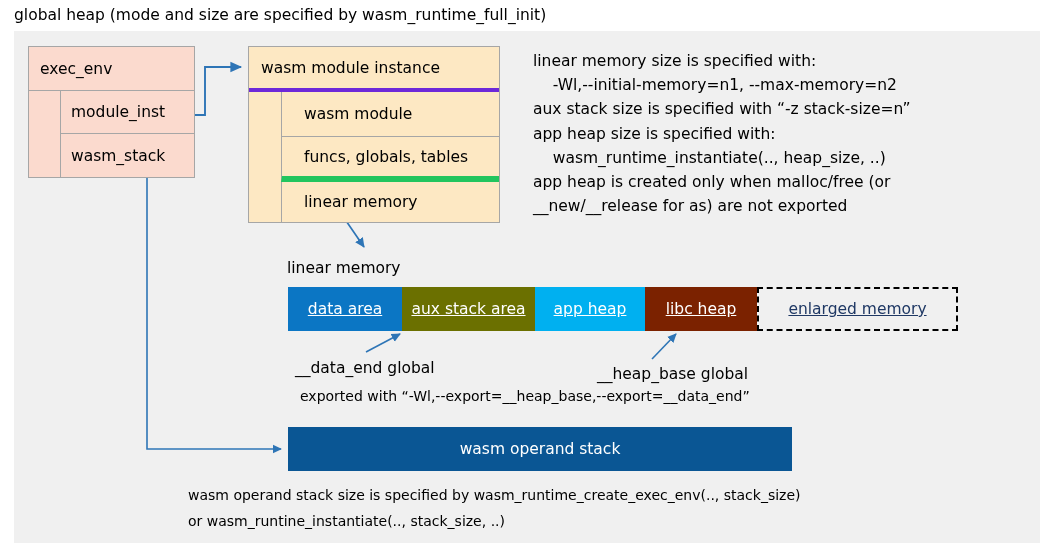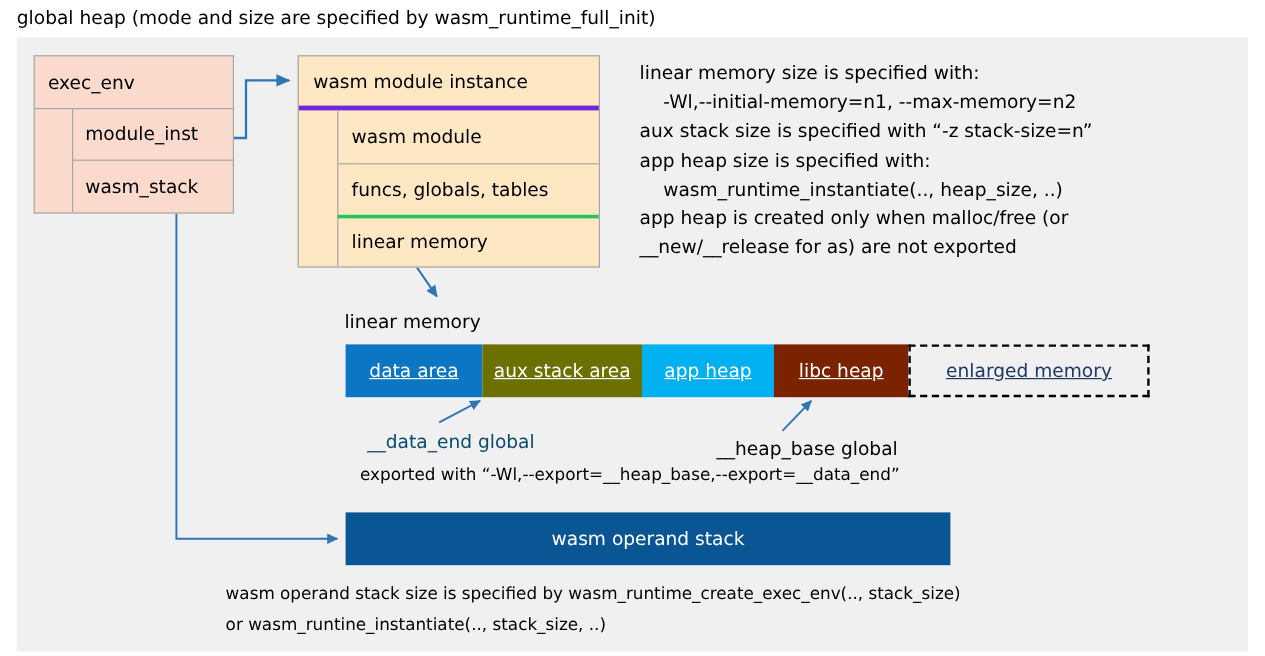--- a/index.html
+++ b/index.html
@@ -112,24 +112,24 @@
     width: 250px;
     height: 45px;
     border-bottom: 4px solid #6d28d9;
     padding-left: 12px;
   }
   .wmi-sub {
     left: 32px;
     width: 218px;
     height: 45px;
     border-left: 1px solid #a6a6a6;
-    padding-left: 11px;
+    padding-left: 22px;
   }
   .wmi-r1 { top: 45px; border-bottom: 1px solid #a6a6a6; }
-  .wmi-r2 { top: 90px; border-bottom: 3px solid #22c55e; }
+  .wmi-r2 { top: 90px; border-bottom: 6px solid #22c55e; }
   .wmi-r3 { top: 135px; height: 40px; }
 
   
   .note-right {
     position: absolute;
     left: 533px;
     top: 49px;
     width: 500px;
     font-size: 15.5px;
     line-height: 24.2px;
@@ -167,24 +167,24 @@
   }
   .seg-enlarged {
     background: #f0f0f0;
     color: #1f3864;
     border: 2.5px dashed #000000;
   }
 
   
   .lbl-data-end {
     position: absolute;
-    left: 306px;
+    left: 295px;
     top: 359px;
     font-size: 15.5px;
-    color: #0c4a6e;
+    color: #000000;
     white-space: nowrap;
   }
   .lbl-heap-base {
     position: absolute;
     left: 597px;
     top: 365px;
     font-size: 15.5px;
     color: #000;
     white-space: nowrap;
   }

